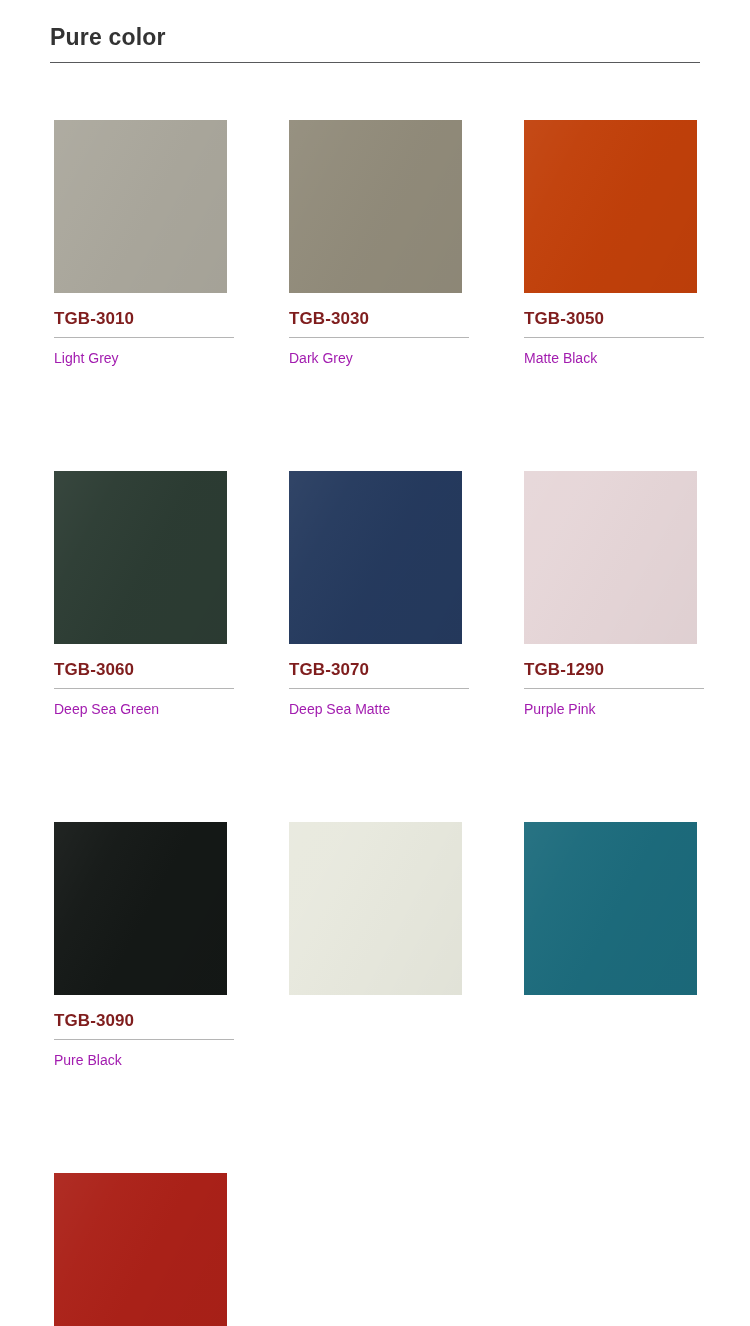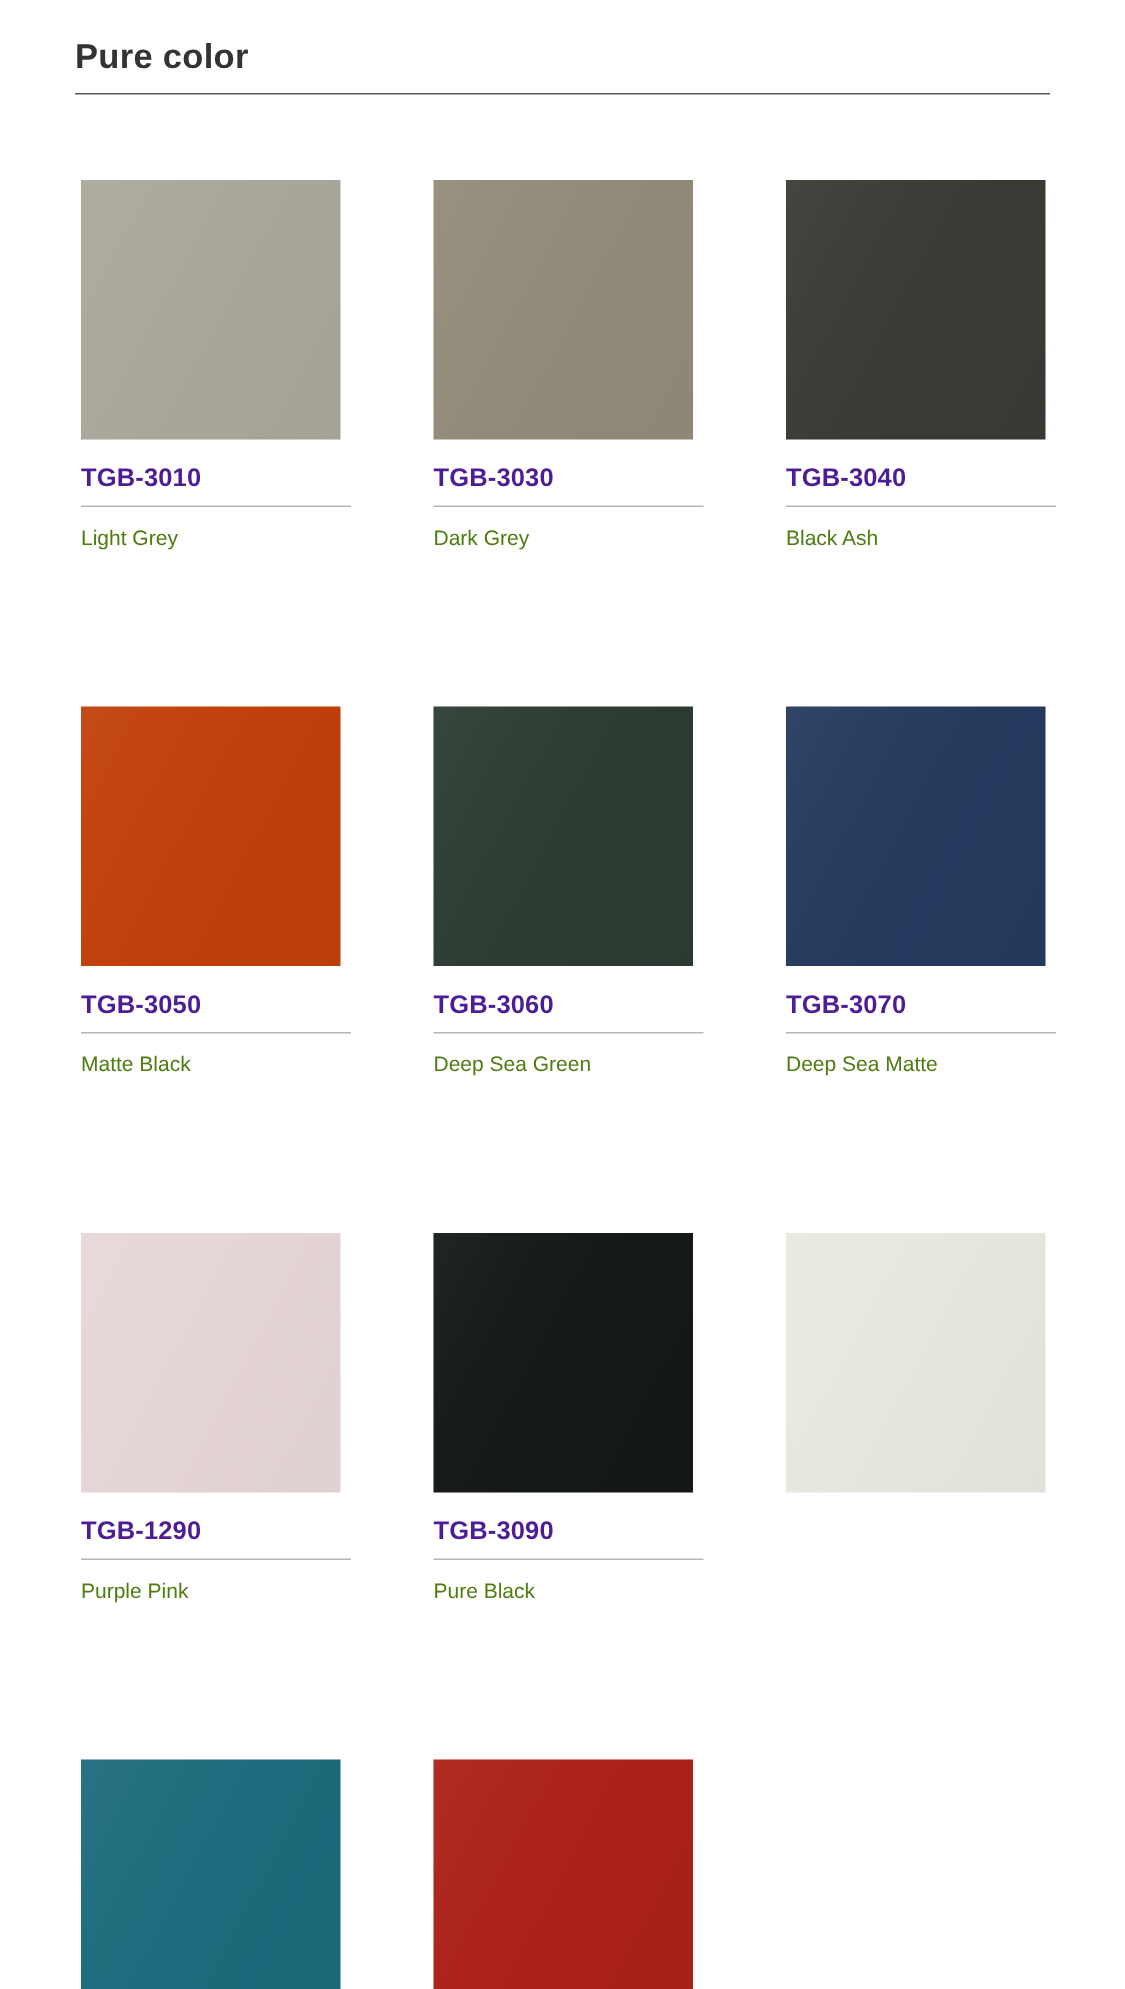--- a/index.html
+++ b/index.html
@@ -78,38 +78,38 @@
         rgba(255,255,255,0.055) 0%,
         rgba(255,255,255,0.018) 26%,
         rgba(0,0,0,0.012) 55%,
         rgba(0,0,0,0.030) 100%);
     pointer-events: none;
   }
 
   .swatch-code {
     font-size: 17px;
     font-weight: bold;
-    color: #4c1d95;
+    color: #7f1d1d;
     letter-spacing: 0.1px;
     line-height: 22px;
     white-space: nowrap;
     margin-top: 15px;
   }
 
   .swatch-divider {
     width: 180px;
     height: 1px;
     background: #b5b5b5;
     margin-top: 7px;
   }
 
   .swatch-name {
     font-size: 14px;
     font-weight: normal;
-    color: #4d7c0f;
+    color: #a21caf;
     line-height: 19px;
     white-space: nowrap;
     margin-top: 11px;
   }
 </style>
 </head>
 <body>
 
 <div class="page">
 
@@ -123,26 +123,20 @@
         <div class="swatch-chip" style="background-color: rgb(170, 167, 156);"></div>
         <div class="swatch-code">TGB-3010</div>
         <div class="swatch-divider"></div>
         <div class="swatch-name">Light Grey</div>
       </div>
       <div class="swatch-card">
         <div class="swatch-chip" style="background-color: rgb(145, 139, 122);"></div>
         <div class="swatch-code">TGB-3030</div>
         <div class="swatch-divider"></div>
         <div class="swatch-name">Dark Grey</div>
-      </div>
-      <div class="swatch-card">
-        <div class="swatch-chip" style="background-color: rgb(60, 58, 53);"></div>
-        <div class="swatch-code">TGB-3040</div>
-        <div class="swatch-divider"></div>
-        <div class="swatch-name">Black Ash</div>
       </div>
       <div class="swatch-card">
         <div class="swatch-chip" style="background-color: rgb(193, 64, 10);"></div>
         <div class="swatch-code">TGB-3050</div>
         <div class="swatch-divider"></div>
         <div class="swatch-name">Matte Black</div>
       </div>
       <div class="swatch-card">
         <div class="swatch-chip" style="background-color: rgb(44, 60, 51);"></div>
         <div class="swatch-code">TGB-3060</div>

